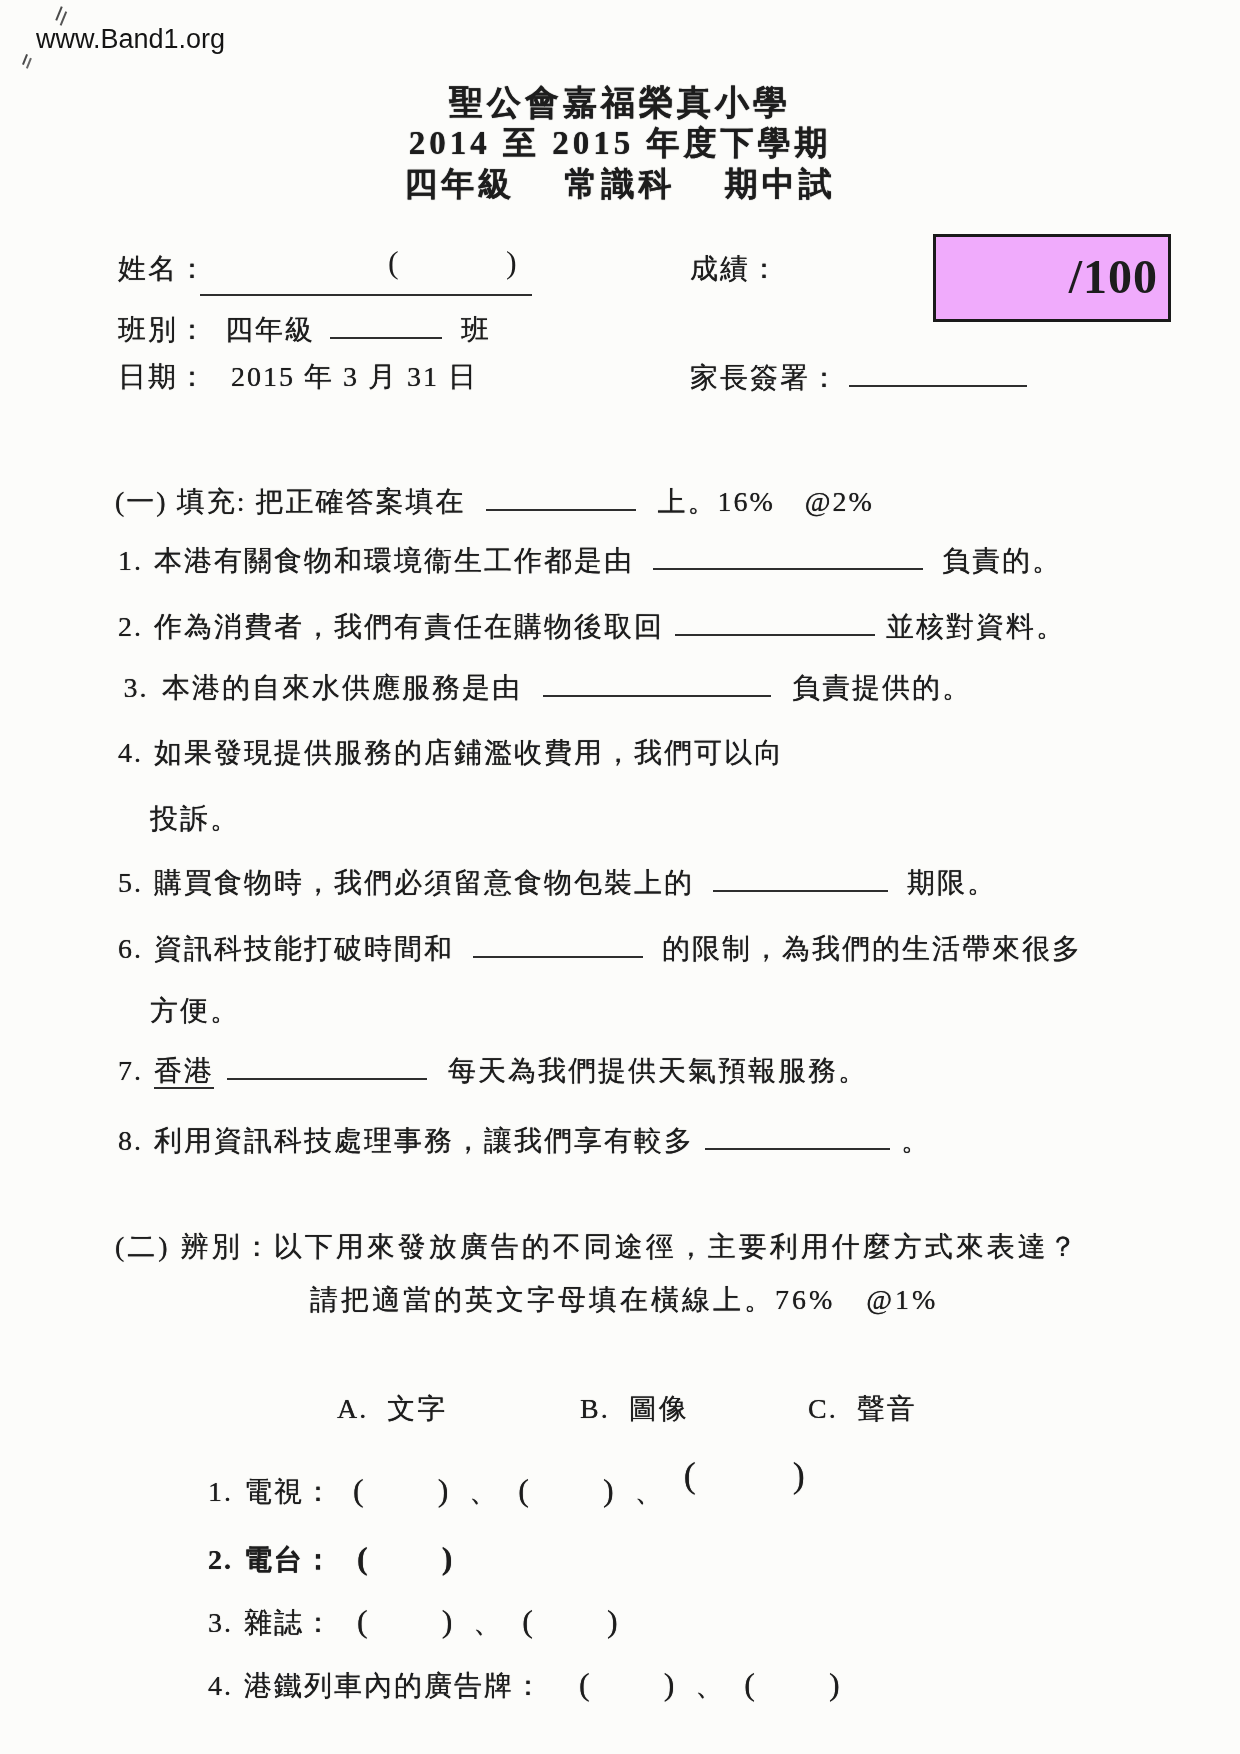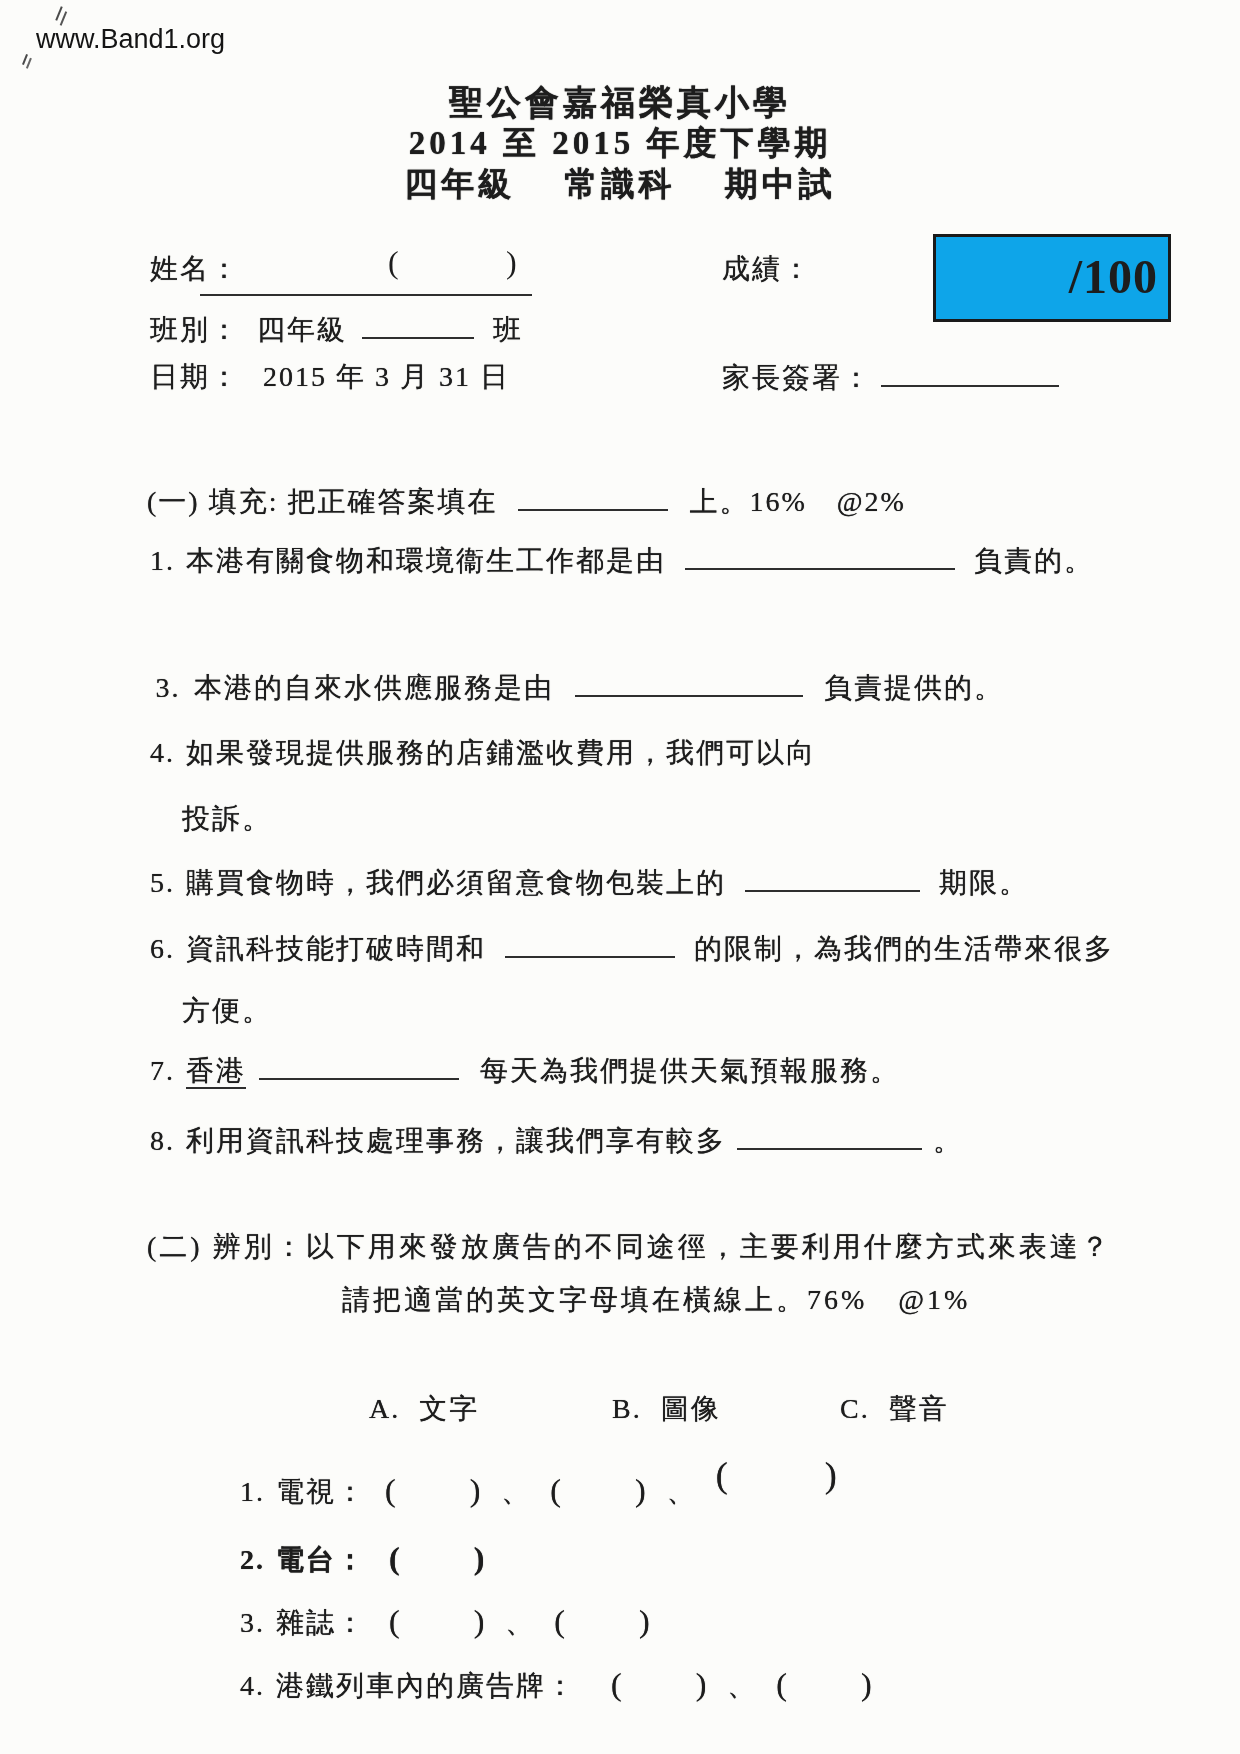--- a/index.html
+++ b/index.html
@@ -8,25 +8,25 @@
     background:#fcfcfa; overflow:hidden;
     font-family:"Liberation Serif","DejaVu Serif",serif;
     color:#1d1d1d;
   }
   .abs { position:absolute; white-space:nowrap; }
   .watermark { font-family:"Liberation Sans","DejaVu Sans",sans-serif; font-size:27px; color:#141414; }
   .title-line { left:0; width:1240px; text-align:center; font-weight:700; letter-spacing:4px; text-shadow:0 0 1px #1a1a1a; }
   .t1 { top:80px;  font-size:34px; }
   .t2 { top:121px; font-size:33px; }
   .t3 { top:162px; font-size:33px; }
-  .row { font-size:28px; letter-spacing:2px; text-shadow:0 0 .7px #2a2a2a;margin-left:32px; }
+  .row { font-size:28px; letter-spacing:2px; text-shadow:0 0 .7px #2a2a2a; }
   .num { display:inline-block; min-width:36px; }
   .blank { display:inline-block; height:0.95em; border-bottom:2px solid #2e2e2e; vertical-align:baseline; }
   .u { border-bottom:2px solid #2e2e2e; padding-bottom:1px; }
-  .score-box { left:933px; top:234px; width:232px; height:82px; border:3px solid #1a1a1a; background:#0ea5e9; }
+  .score-box { left:933px; top:234px; width:232px; height:82px; border:3px solid #1a1a1a; background:#f0abfc; }
   .score-val { display:block; text-align:right; padding-right:10px; font-size:48px; line-height:80px; font-weight:600; letter-spacing:1px; }
   .hline { border-bottom:2px solid #2e2e2e; height:0; }
   .paren { font-size:32px; }
   .pg { display:inline-block; }
   .pg .po { margin-right:72px; }
   .pg.raised { position:relative; top:-14px; font-size:36px; }
   .pg.raised .po { margin-right:95px; }
   .sep { margin:0 10px; }
   .mark { position:absolute; width:2px; height:15px; background:#4a4a4a; transform:rotate(22deg); box-shadow:6px 3px 0 0 #555; }
   .mark.small { height:11px; box-shadow:5px 2px 0 0 #666; }
@@ -78,20 +78,25 @@
     <span class="blank" style="width:150px; margin:0 12px;"></span>
     <span>上。16%　@2%</span>
   </div>
 
   <div class="abs row" style="left:118px; top:541px;">
     <span class="num">1.</span><span>本港有關食物和環境衞生工作都是由</span>
     <span class="blank" style="width:270px; margin:0 10px;"></span>
     <span>負責的。</span>
   </div>
 
+  <div class="abs row" style="left:118px; top:607px;">
+    <span class="num">2.</span><span>作為消費者，我們有責任在購物後取回</span>
+    <span class="blank" style="width:200px; margin:0 2px;"></span>
+    <span>並核對資料。</span>
+  </div>
 
   <div class="abs row" style="left:118px; top:668px;text-align:center;">
     <span class="num">3.</span><span style="margin-left:8px;">本港的自來水供應服務是由</span>
     <span class="blank" style="width:228px; margin:0 12px;"></span>
     <span>負責提供的。</span>
   </div>
 
   <div class="abs row" style="left:118px; top:734px;">
     <span class="num">4.</span><span>如果發現提供服務的店鋪濫收費用，我們可以向</span>
   </div>

